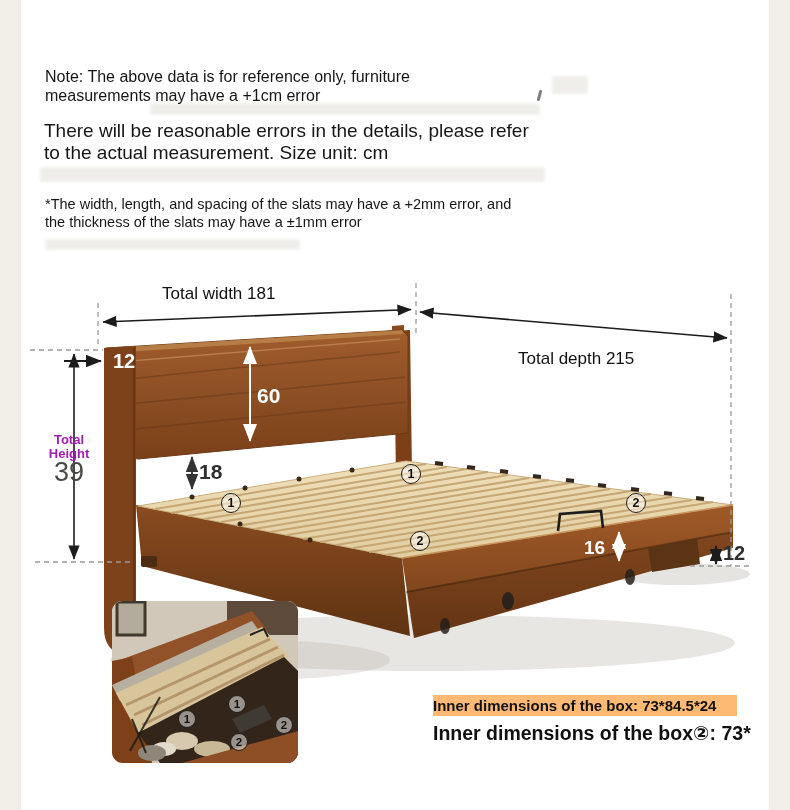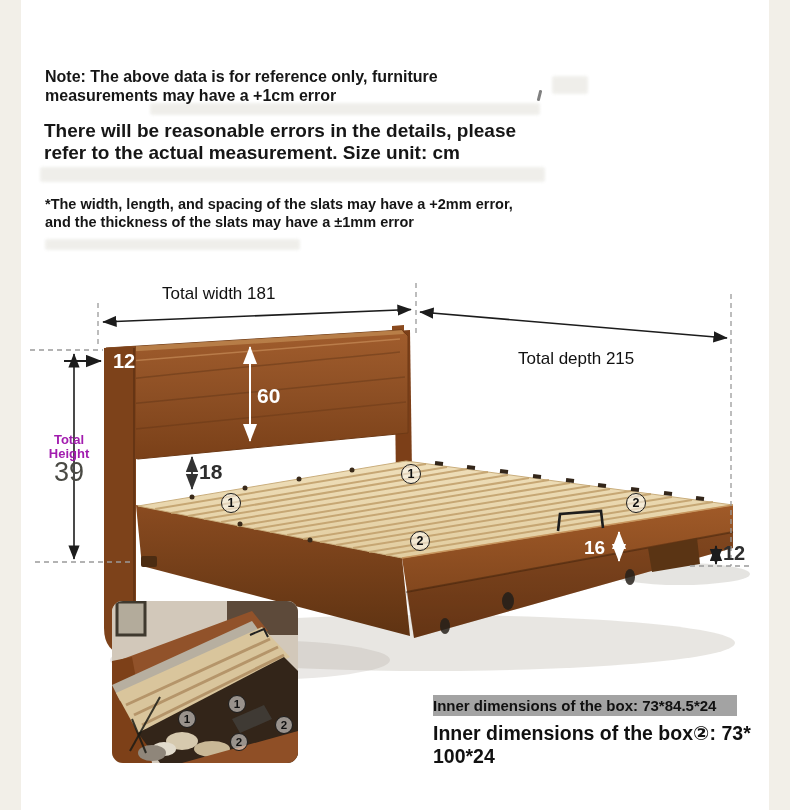--- a/index.html
+++ b/index.html
@@ -1,39 +1,39 @@
 <!DOCTYPE html>
 <html><head>
 <meta charset="utf-8">
 <style>
   html,body{margin:0;padding:0;background:#ffffff;}
   #page{position:relative;width:790px;height:810px;background:#ffffff;overflow:hidden;
         font-family:"Liberation Sans","DejaVu Sans",sans-serif;}
   .margin-strip{position:absolute;top:0;width:21px;height:810px;background:#f2efe8;}
-  .note{position:absolute;color:#161616;font-weight:700;line-height:1.18;}
+  .note{position:absolute;color:#161616;font-weight:400;line-height:1.18;}
   #note1{left:45px;top:68px;width:445px;font-size:16px;}
   #note2{left:44px;top:120px;width:500px;font-size:19px;line-height:1.16;}
   #note3{left:45px;top:196px;width:470px;font-size:14.5px;line-height:1.22;}
   .ghost{position:absolute;background:#ecebe6;filter:blur(1.5px);opacity:.8;border-radius:3px;}
   .dim-label{position:absolute;color:#111;font-weight:400;white-space:nowrap;}
   .dim-num{position:absolute;font-weight:600;white-space:nowrap;}
   .white-num{color:#ffffff;}
   .dark-num{color:#2e2e2e;}
   .marker{position:absolute;width:20px;height:20px;border:1.6px solid #1c1c1c;border-radius:50%;
           background:rgba(255,255,255,.5);display:flex;align-items:center;justify-content:center;
           font-size:12.5px;font-weight:700;color:#111;box-sizing:border-box;}
   .marker.small{width:18px;height:18px;font-size:11.5px;}
   #height-label{position:absolute;left:46px;top:433px;width:46px;text-align:center;color:#a21caf;
                 font-weight:700;font-size:13px;line-height:14px;}
   #height-value{position:absolute;left:46px;top:457px;width:46px;text-align:center;color:#4a4a44;
                 font-weight:400;font-size:27px;}
   #photo{position:absolute;left:112px;top:601px;width:186px;height:162px;border-radius:11px;
          overflow:hidden;background:#cfc5b6;}
   #box-caption-1{position:absolute;left:433px;top:695px;width:300px;font-size:15px;font-weight:700;
-                 color:#111;background:#a3a3a3;padding:2px 4px 2px 0;}
+                 color:#111;background:#fdba74;padding:2px 4px 2px 0;}
   #box-caption-2{position:absolute;left:433px;top:722px;width:320px;font-size:19.5px;font-weight:700;
                  color:#111;line-height:1.2;}
   svg{position:absolute;left:0;top:0;}
   .apostrophe{position:absolute;left:538px;top:90px;width:3px;height:11px;background:#555;
               transform:rotate(14deg);opacity:.75;border-radius:1px;}
 </style>
 </head>
 <body>
 
 <div id="page">
@@ -228,16 +228,15 @@
   </div>
 
   <div class="marker small" style="left:228px;top:695px;">1</div>
   <div class="marker small" style="left:178px;top:710px;">1</div>
   <div class="marker small" style="left:275px;top:716px;">2</div>
   <div class="marker small" style="left:230px;top:733px;">2</div>
 
   <div id="box-caption-1">Inner dimensions of the box: 73*84.5*24</div>
   <div id="box-caption-2">
     <div>Inner dimensions of the box②: 73*</div>
-    <div>100*24</div>
   </div>
 
 </div>
 
 </body></html>

